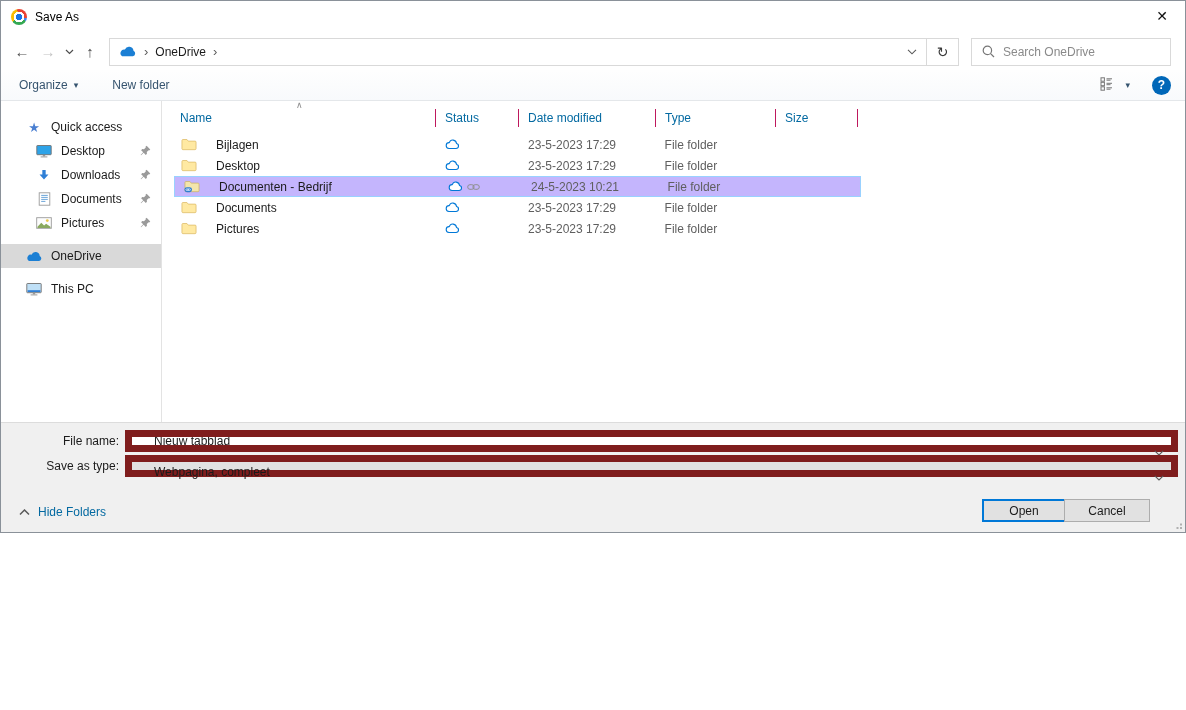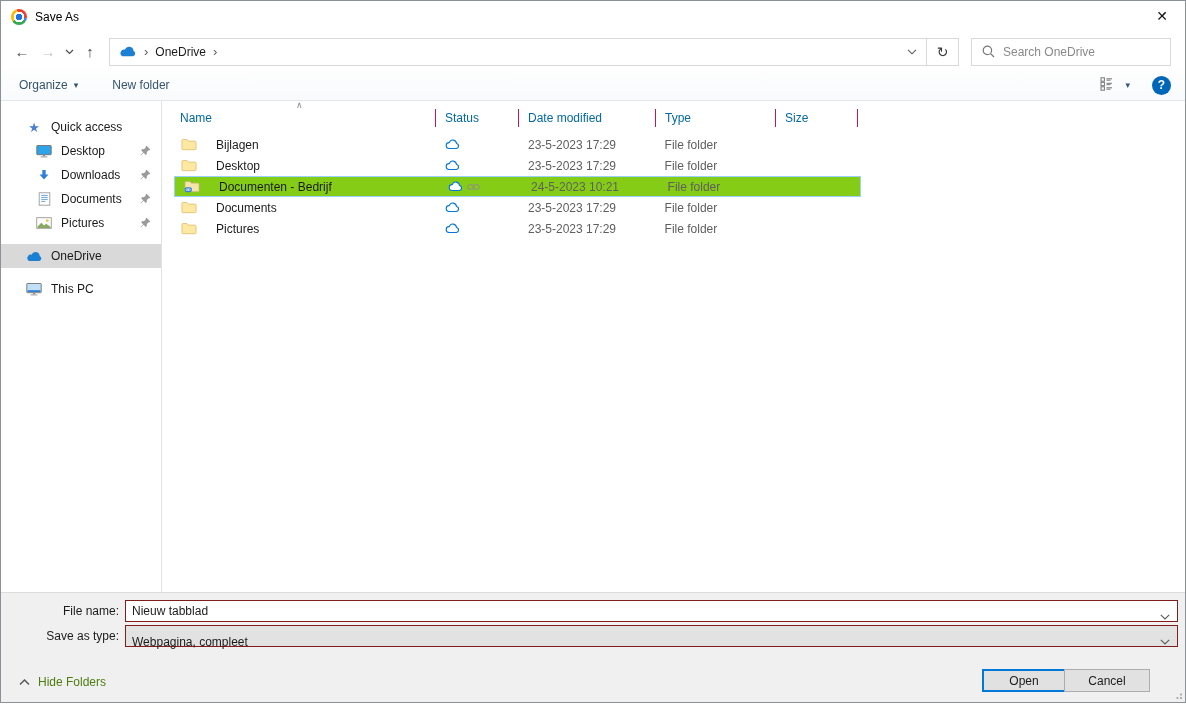--- a/index.html
+++ b/index.html
@@ -1,18 +1,18 @@
 <!DOCTYPE html>
 <html><head>
 <meta charset="utf-8">
 <style>
   * { box-sizing: border-box; margin: 0; padding: 0; }
   html, body { width: 1186px; height: 710px; overflow: hidden; }
   body { font-family: "Liberation Sans", sans-serif; font-size: 12px; color: #1b1b1b; background: #fff; }
-  .window { width: 1186px; height: 703px; border: 1px solid #8a9199; background: #fff; position: relative; display: flex; flex-direction: column; }
+  .window { width: 1186px; height: 533px; border: 1px solid #8a9199; background: #fff; position: relative; display: flex; flex-direction: column; }
 
   
   .titlebar { height: 32px; display: flex; align-items: center; padding-left: 10px; position: relative; flex: 0 0 auto; }
   .chrome-logo { width: 16px; height: 16px; border-radius: 50%; margin-right: 8px;
     background:
       radial-gradient(circle at 50% 50%, #1a73e8 0 3.5px, #fff 3.5px 5.5px, rgba(0,0,0,0) 5.5px),
       conic-gradient(#ea4335 0 100deg, #4285f4 100deg 120deg, #34a853 120deg 235deg, #fbbc05 235deg 345deg, #ea4335 345deg); }
   .title-text { font-size: 12px; color: #000; }
   .close-btn { position: absolute; right: 0; top: 0; width: 46px; height: 30px; display: flex; align-items: center; justify-content: center; font-size: 14px; color: #111; cursor: pointer; }
 
@@ -57,40 +57,40 @@
   .list-header { display: flex; height: 26px; align-items: center; margin-left: 9px; position: relative; margin-top: 2px; }
   .hcell { height: 18px; display: flex; align-items: center; padding-left: 9px; color: #0369a1; border-right: 1px solid #be185d; cursor: pointer; }
   .hcell.c-name { width: 265px; }
   .hcell.c-status { width: 83px; }
   .hcell.c-date { width: 137px; }
   .hcell.c-type { width: 120px; }
   .hcell.c-size { width: 82px; }
   .sort-caret { position: absolute; top: -5px; left: 125px; color: #8f8f8f; font-size: 9px; }
   .rows { margin-top: 3px; }
   .frow { display: flex; height: 21px; align-items: center; margin-left: 9px; width: 687px; border: 1px solid transparent; cursor: default; }
-  .frow.selected { background: #84cc16; border-color: #99d1ff; margin-left: 12px; }
+  .frow.selected { background: #c4b5fd; border-color: #99d1ff; margin-left: 12px; }
   .cell { padding-left: 9px; display: flex; align-items: center; overflow: hidden; }
   .cell.c-name { width: 265px; gap: 19px; color: #1b1b1b; }
   .cell.c-status { width: 83px; gap: 4px; }
   .cell.c-date { width: 137px; color: #5f5f5f; }
   .cell.c-type { width: 120px; color: #5f5f5f; text-align: center; }
   .cell.c-size { width: 82px; }
 
   
   .bottom { height: 110px; background: #f0f0f0; border-top: 1px solid #dcdcdc; position: relative; flex: 0 0 auto; }
   .field-row { position: absolute; left: 0; right: 7px; display: flex; align-items: center; }
   .field-row.fn { top: 7px; }
   .field-row.st { top: 32px; }
   .field-label { width: 124px; text-align: right; padding-right: 6px; color: #1b1b1b; }
-  .field-wrap { flex: 1; height: 22px; border: 1px solid #7f1d1d; background: #fff; display: flex; align-items: center; position: relative; }
+  .field-wrap { flex: 1; height: 22px; border: 7px solid #7f1d1d; background: #fff; display: flex; align-items: center; position: relative; padding-left: 16px; }
   .field-wrap.gray { background: #e2e2e2; }
   .field-wrap input { flex: 1; border: none; outline: none; height: 100%; padding: 0 24px 0 6px; font-family: "Liberation Sans", sans-serif; font-size: 12px; color: #1b1b1b; background: transparent; }
   .combo-text { padding-left: 6px; color: #1b1b1b; margin-top: 12px; }
   .field-chevron { position: absolute; right: 7px; top: 8px; }
-  .hide-folders { position: absolute; left: 18px; top: 82px; display: flex; align-items: center; gap: 8px; color: #4d7c0f; cursor: pointer; text-align: right; }
+  .hide-folders { position: absolute; left: 18px; top: 82px; display: flex; align-items: center; gap: 8px; color: #0369a1; cursor: pointer; text-align: right; }
   .btn { position: absolute; top: 76px; height: 23px; background: #e1e1e1; border: 1px solid #adadad; font-family: "Liberation Sans", sans-serif; font-size: 12px; color: #1b1b1b; display: flex; align-items: center; justify-content: center; cursor: pointer; }
   .btn-open { right: 119px; width: 84px; border: 2px solid #0078d7; }
   .btn-cancel { right: 35px; width: 86px; }
   .resize-grip { position: absolute; right: 2px; bottom: 2px; width: 10px; height: 10px; }
 </style>
 </head>
 <body>
 
 <div class="window">
 

